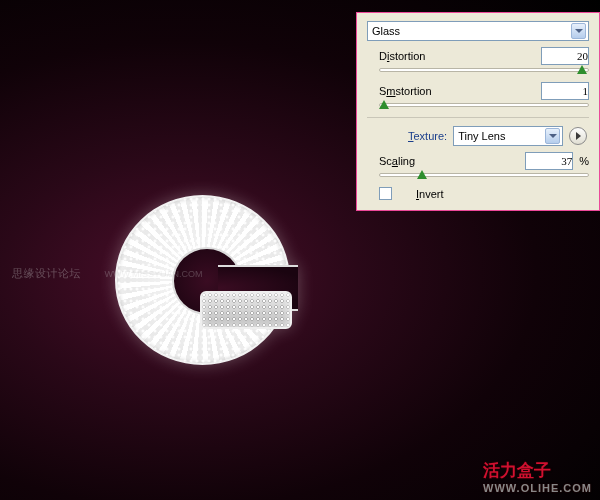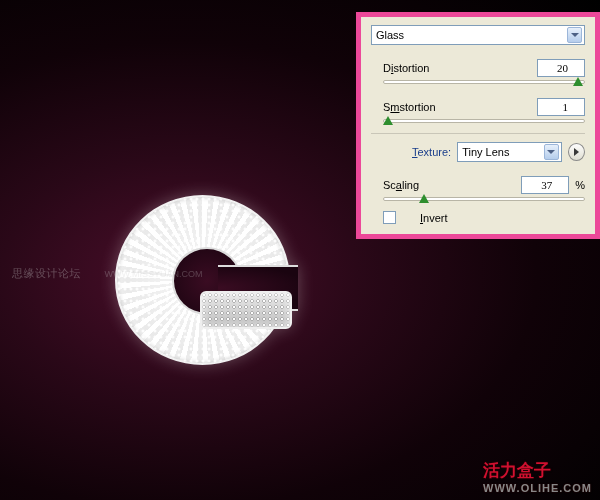--- a/index.html
+++ b/index.html
@@ -103,21 +103,21 @@
   }
   .wm-bottom .url { display: block; font-size: 11px; color: #888; font-weight: bold; text-align: right; letter-spacing: 1px; }
 
   
   .panel {
     position: absolute;
     right: 0;
     top: 12px;
     width: 244px;
     background: #ece9d8;
-    border: 5px solid #ec4899;
+    border: 1px solid #ec4899;
     padding: 8px 10px 10px 10px;
   }
   .row { margin-bottom: 6px; }
 
   .combo {
     display: flex;
     align-items: center;
     background: #fff;
     border: 1px solid #7f9db9;
     height: 20px;
@@ -134,27 +134,27 @@
     border-radius: 2px;
     display: flex; align-items: center; justify-content: center;
   }
   .combo-btn::after {
     content: "";
     border-left: 4px solid transparent;
     border-right: 4px solid transparent;
     border-top: 4px solid #4d6185;
   }
 
-  .slider-row { margin-top: 14px; margin-bottom: 10px; padding-left: 12px; }
+  .slider-row { margin-top: 2px; margin-bottom: 10px; padding-left: 12px; }
   .slider-head { display: flex; align-items: center; justify-content: space-between; margin-bottom: 2px; }
   .slider-label .u { text-decoration: underline; }
   .numbox {
     width: 48px; height: 18px;
     background: #fff; border: 1px solid #7f9db9;
-    text-align: left; padding: 0 16px;
+    text-align: left; padding: 0 0;
     font-family: Tahoma; font-size: 11px;
     display: flex; align-items: center; justify-content: flex-end;
   }
   .after-box { margin-left: 6px; }
   .track {
     position: relative;
     height: 4px;
     background: #fff;
     border: 1px solid #b8b5a6;
     border-radius: 2px;

